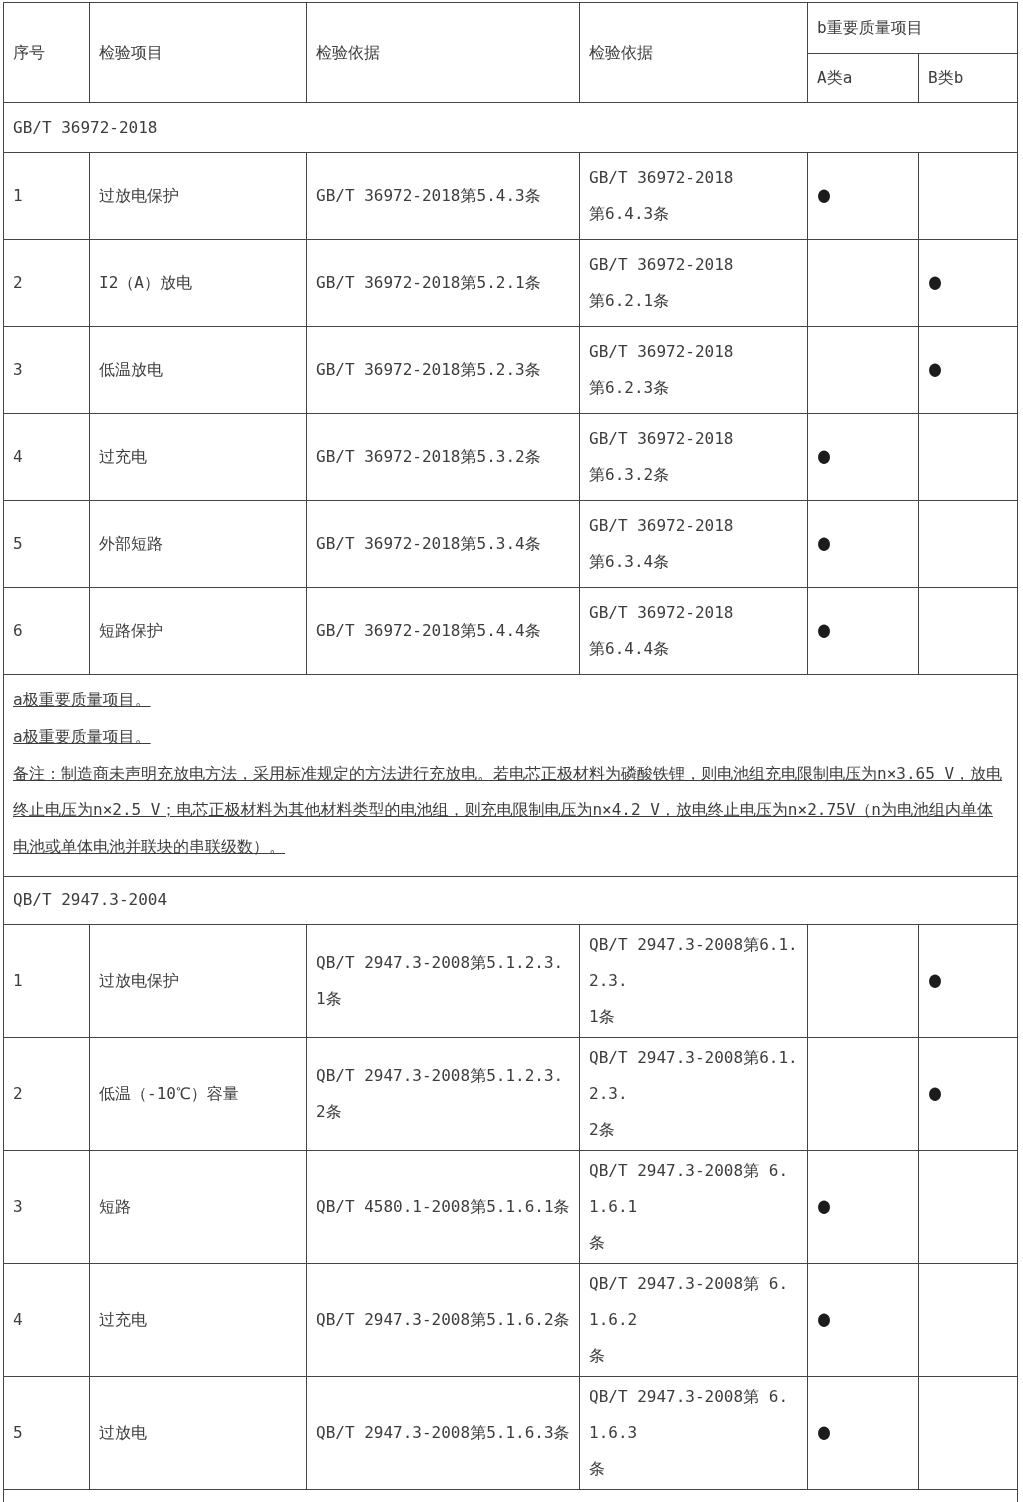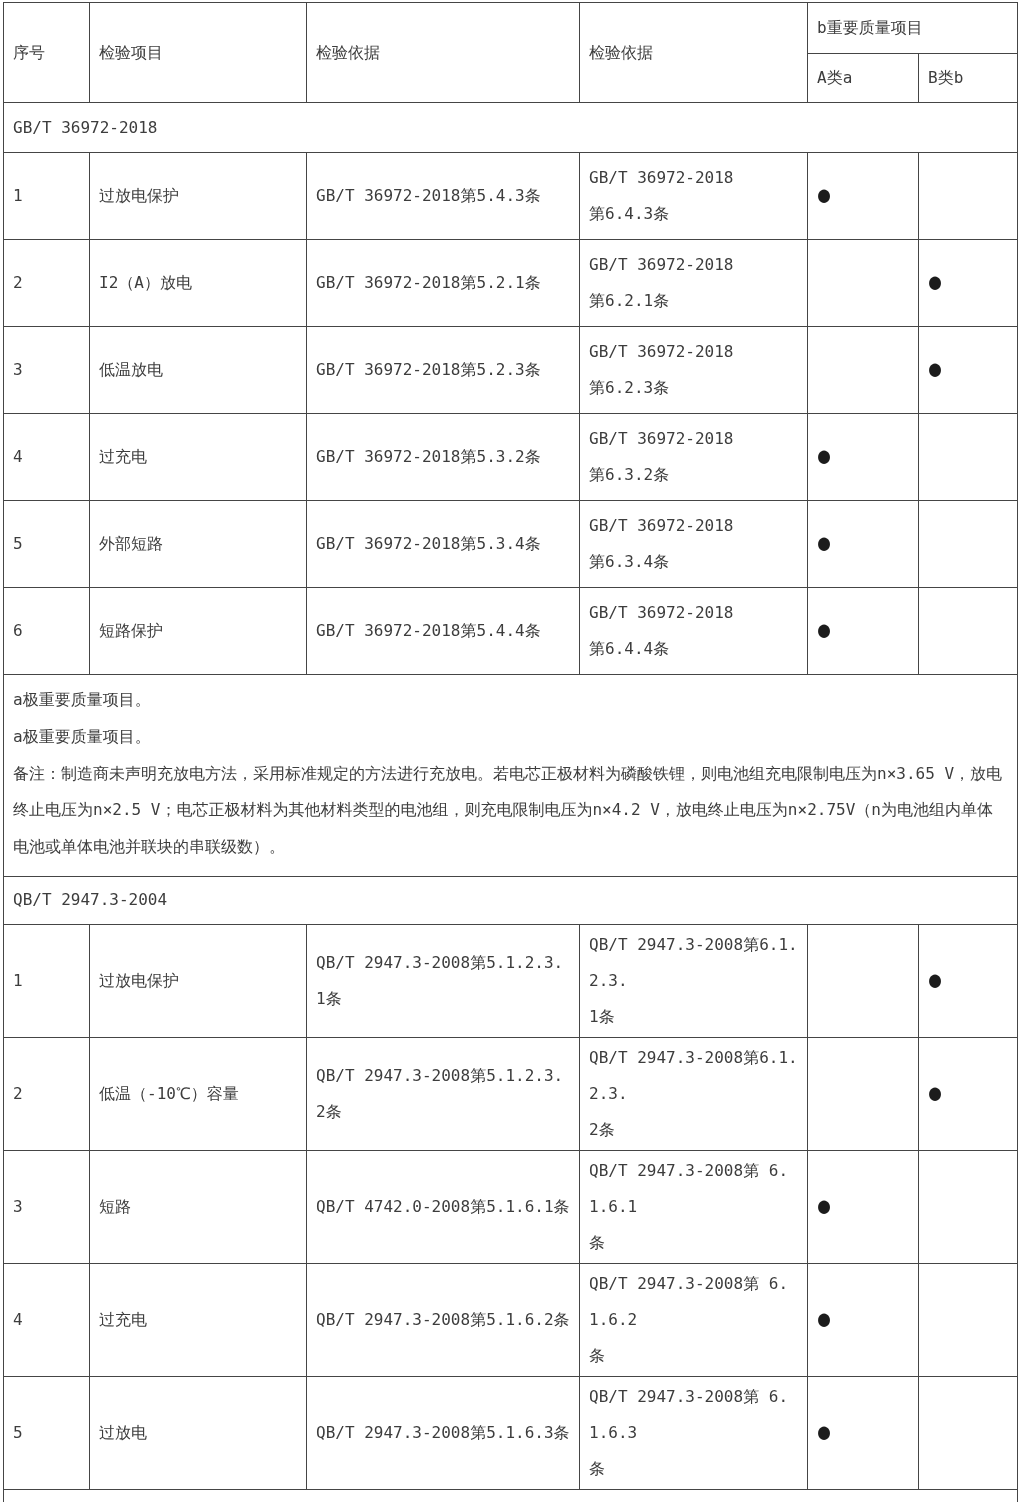--- a/index.html
+++ b/index.html
@@ -36,20 +36,21 @@
   span.dot {
     display: inline-block;
     font-size: 20px;
     line-height: 1;
     transform: scaleY(1.12);
     color: #1c1c1c;
   }
   td.note-cell {
     vertical-align: top;
     padding: 7px 9px 10px 9px;
+    text-decoration: underline;
   }
   .note-line { line-height: 2.3; }
 </style>
 </head>
 <body>
 
 <table class="doc">
   <colgroup>
     <col style="width:86px">
       <col style="width:217px">
@@ -157,21 +158,21 @@
     <td>低温（-10℃）容量</td>
     <td class="pre">QB/T 2947.3-2008第5.1.2.3.2条</td>
     <td class="pre">QB/T 2947.3-2008第6.1.2.3.
 2条</td>
     <td class="mark"><span class="dot"></span></td>
     <td class="mark"><span class="dot">●</span></td>
   </tr>
   <tr class="qbt-row">
     <td>3</td>
     <td>短路</td>
-    <td class="pre">QB/T 4742.0-2008第5.1.6.1条</td>
+    <td class="pre">QB/T 4580.1-2008第5.1.6.1条</td>
     <td class="pre">QB/T 2947.3-2008第 6.1.6.1
 条</td>
     <td class="mark"><span class="dot">●</span></td>
     <td class="mark"><span class="dot"></span></td>
   </tr>
   <tr class="qbt-row">
     <td>4</td>
     <td>过充电</td>
     <td class="pre">QB/T 2947.3-2008第5.1.6.2条</td>
     <td class="pre">QB/T 2947.3-2008第 6.1.6.2

